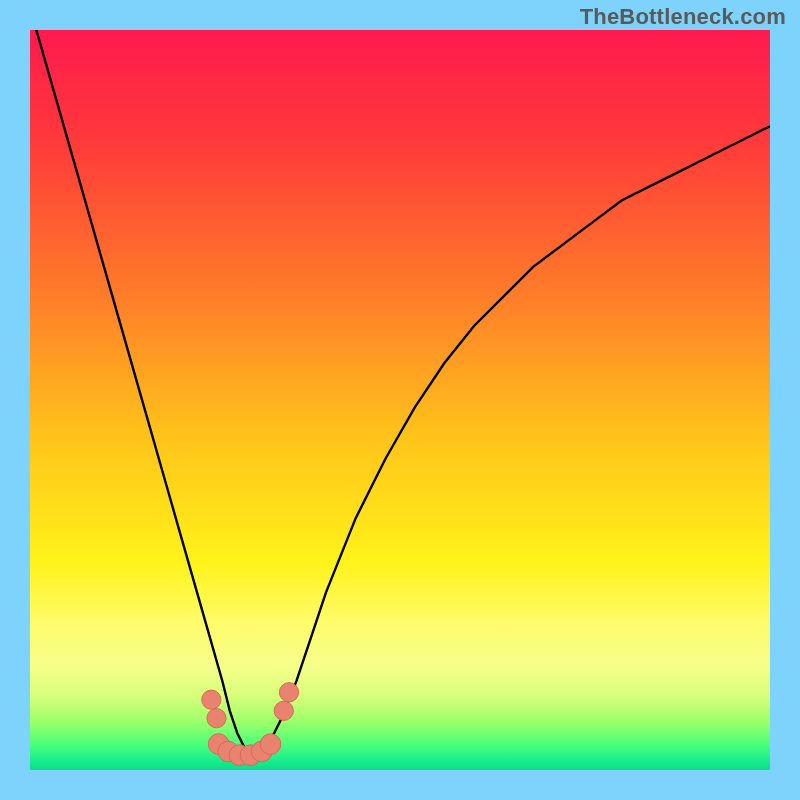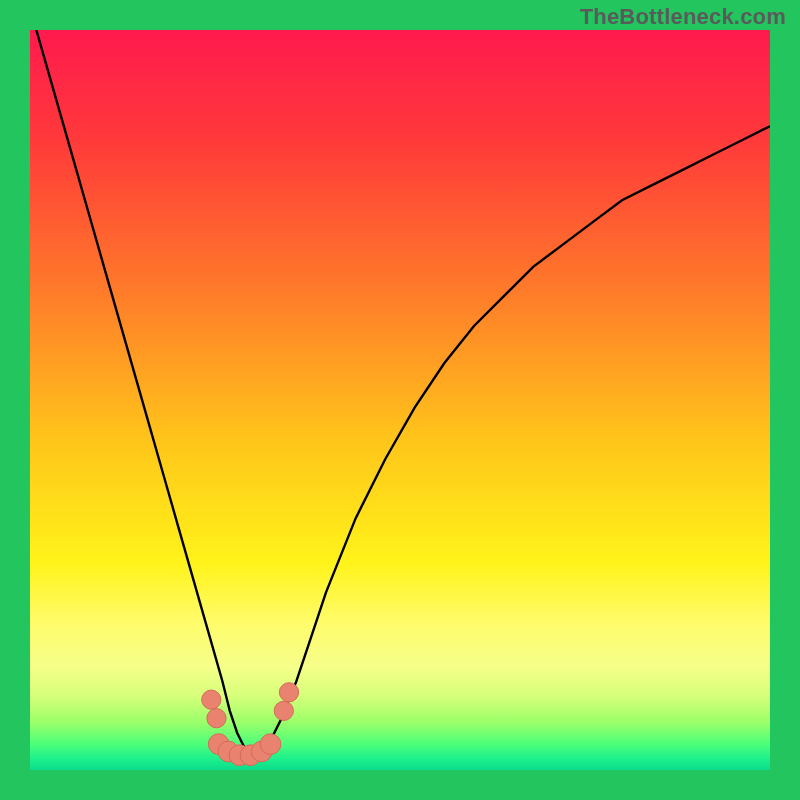--- a/index.html
+++ b/index.html
@@ -7,21 +7,21 @@
     padding: 0;
     width: 800px;
     height: 800px;
     background: #000;
     overflow: hidden;
   }
   .stage {
     position: relative;
     width: 800px;
     height: 800px;
-    background: #22c55e;
+    background: #7dd3fc;
   }
   .plot-area {
     position: absolute;
     left: 30px;
     top: 30px;
     width: 740px;
     height: 740px;
     overflow: hidden;
   }
   .gradient {

